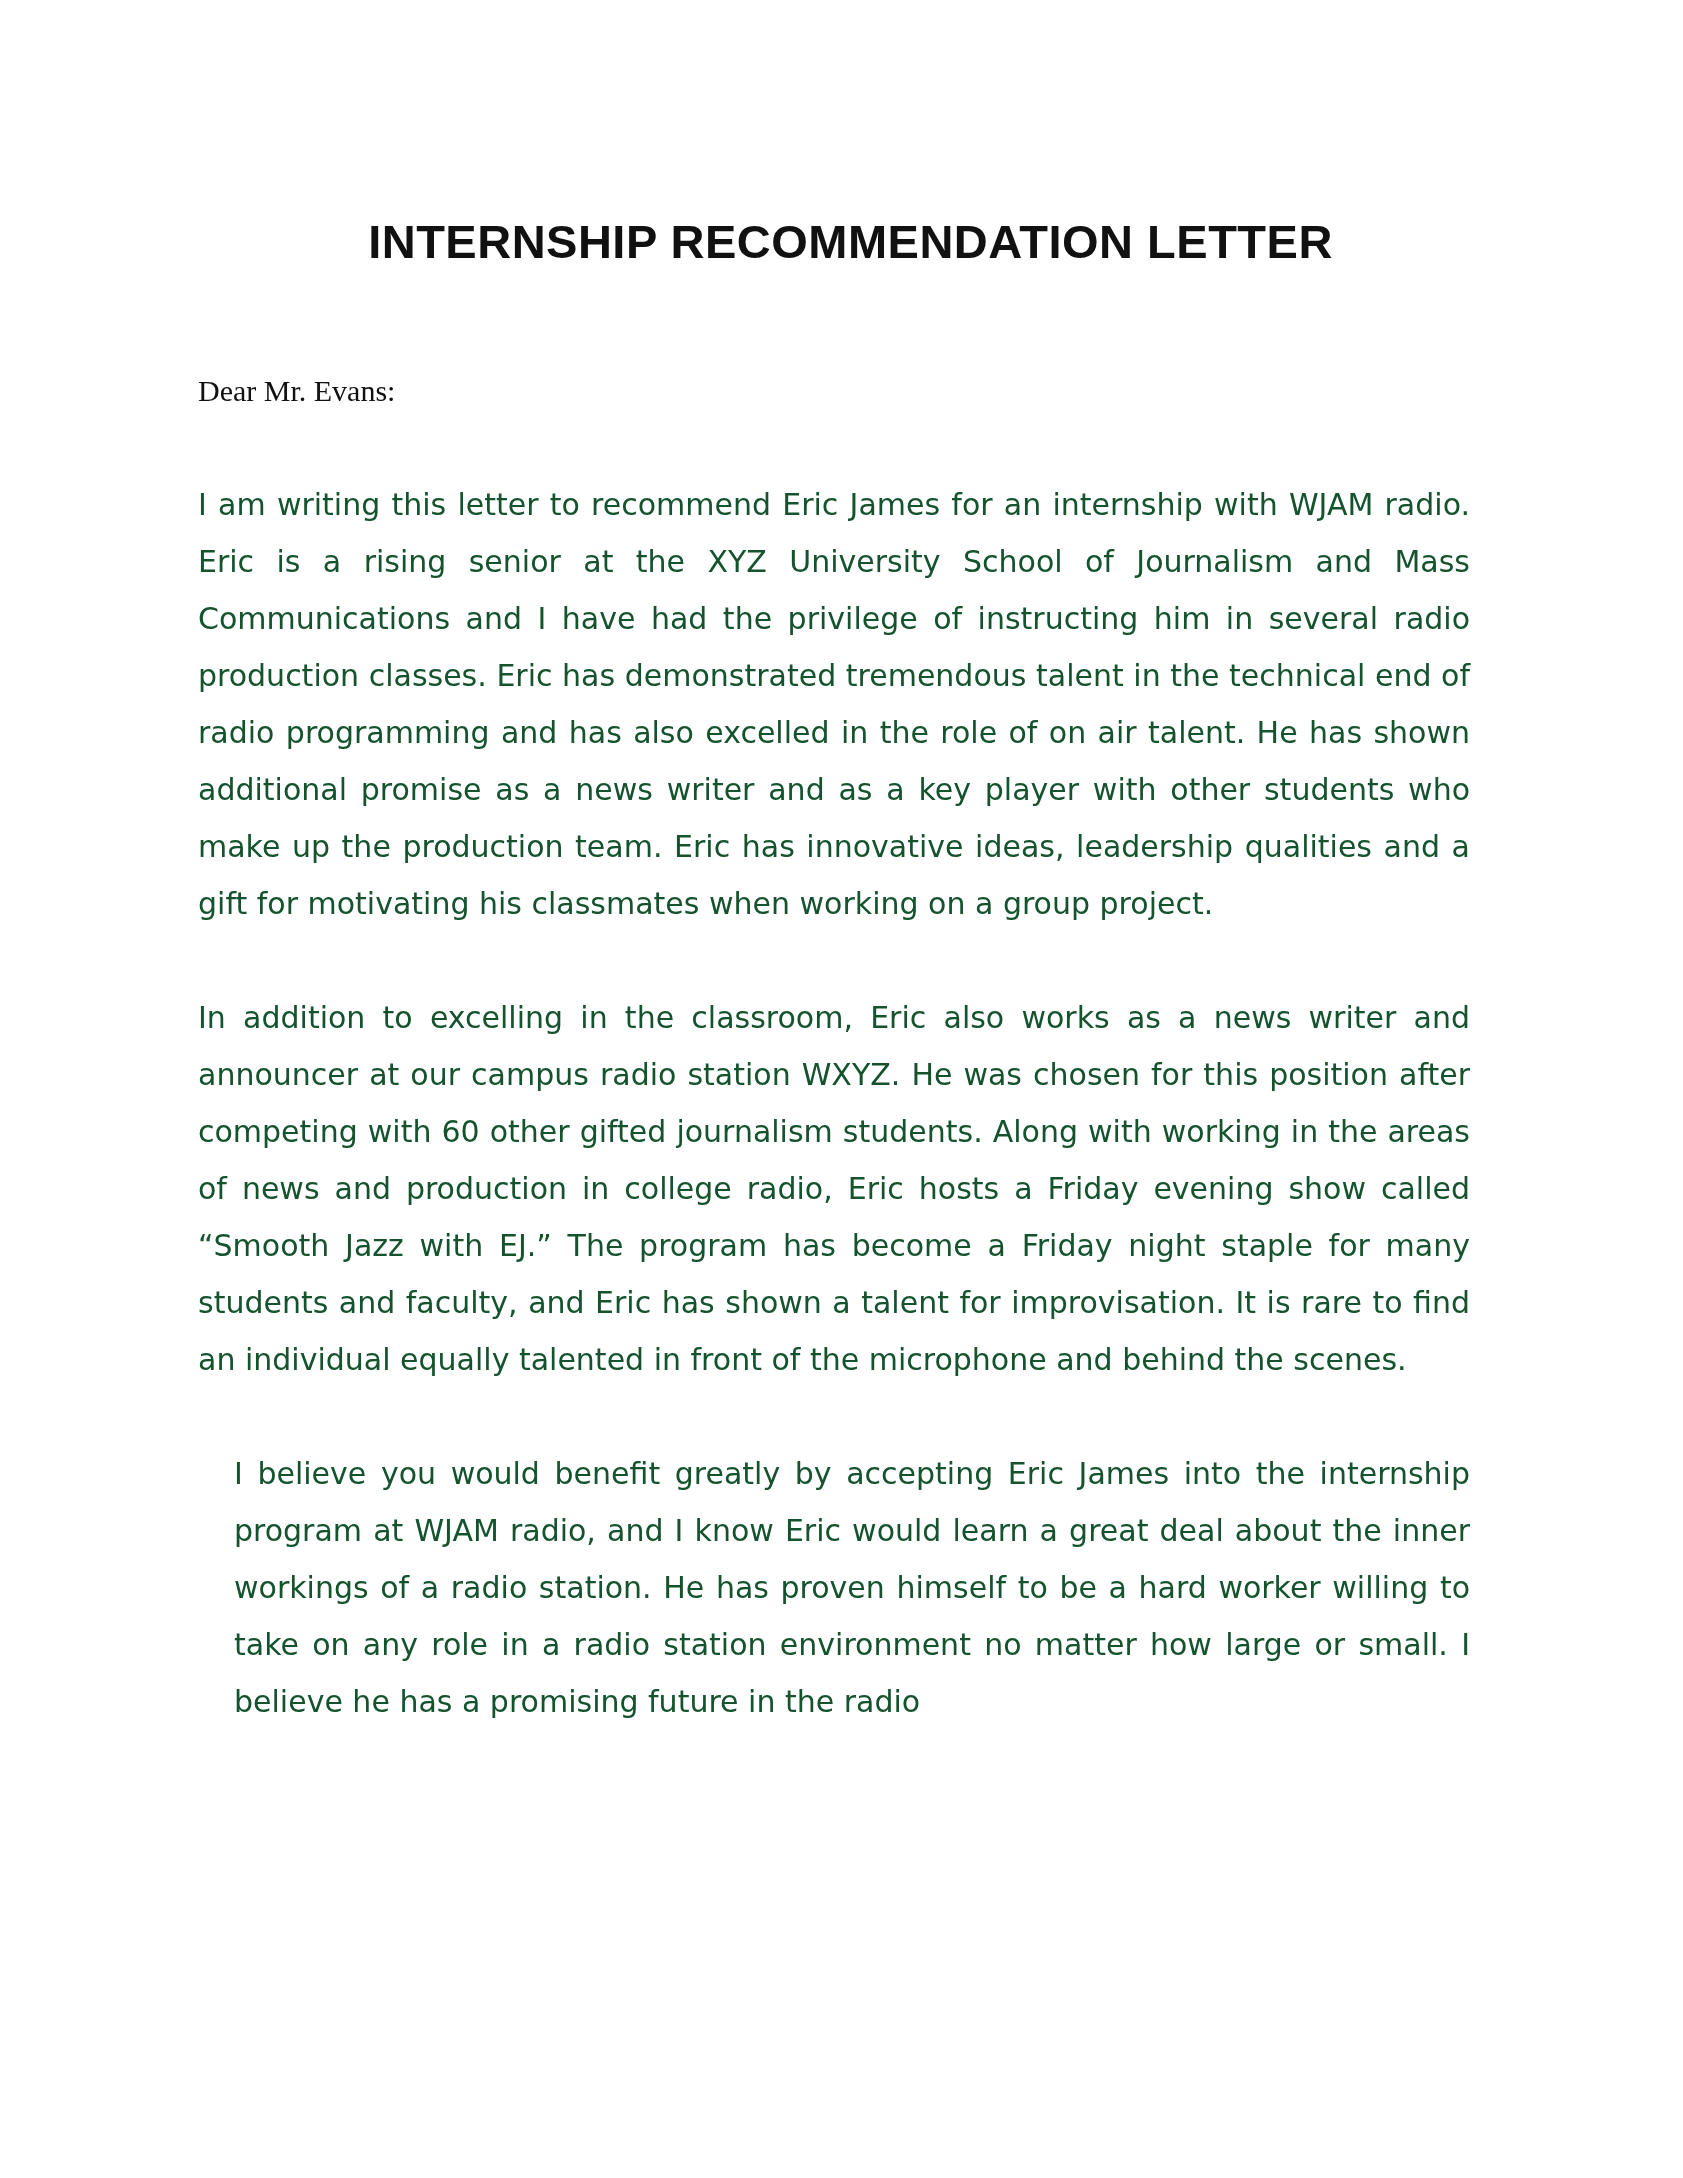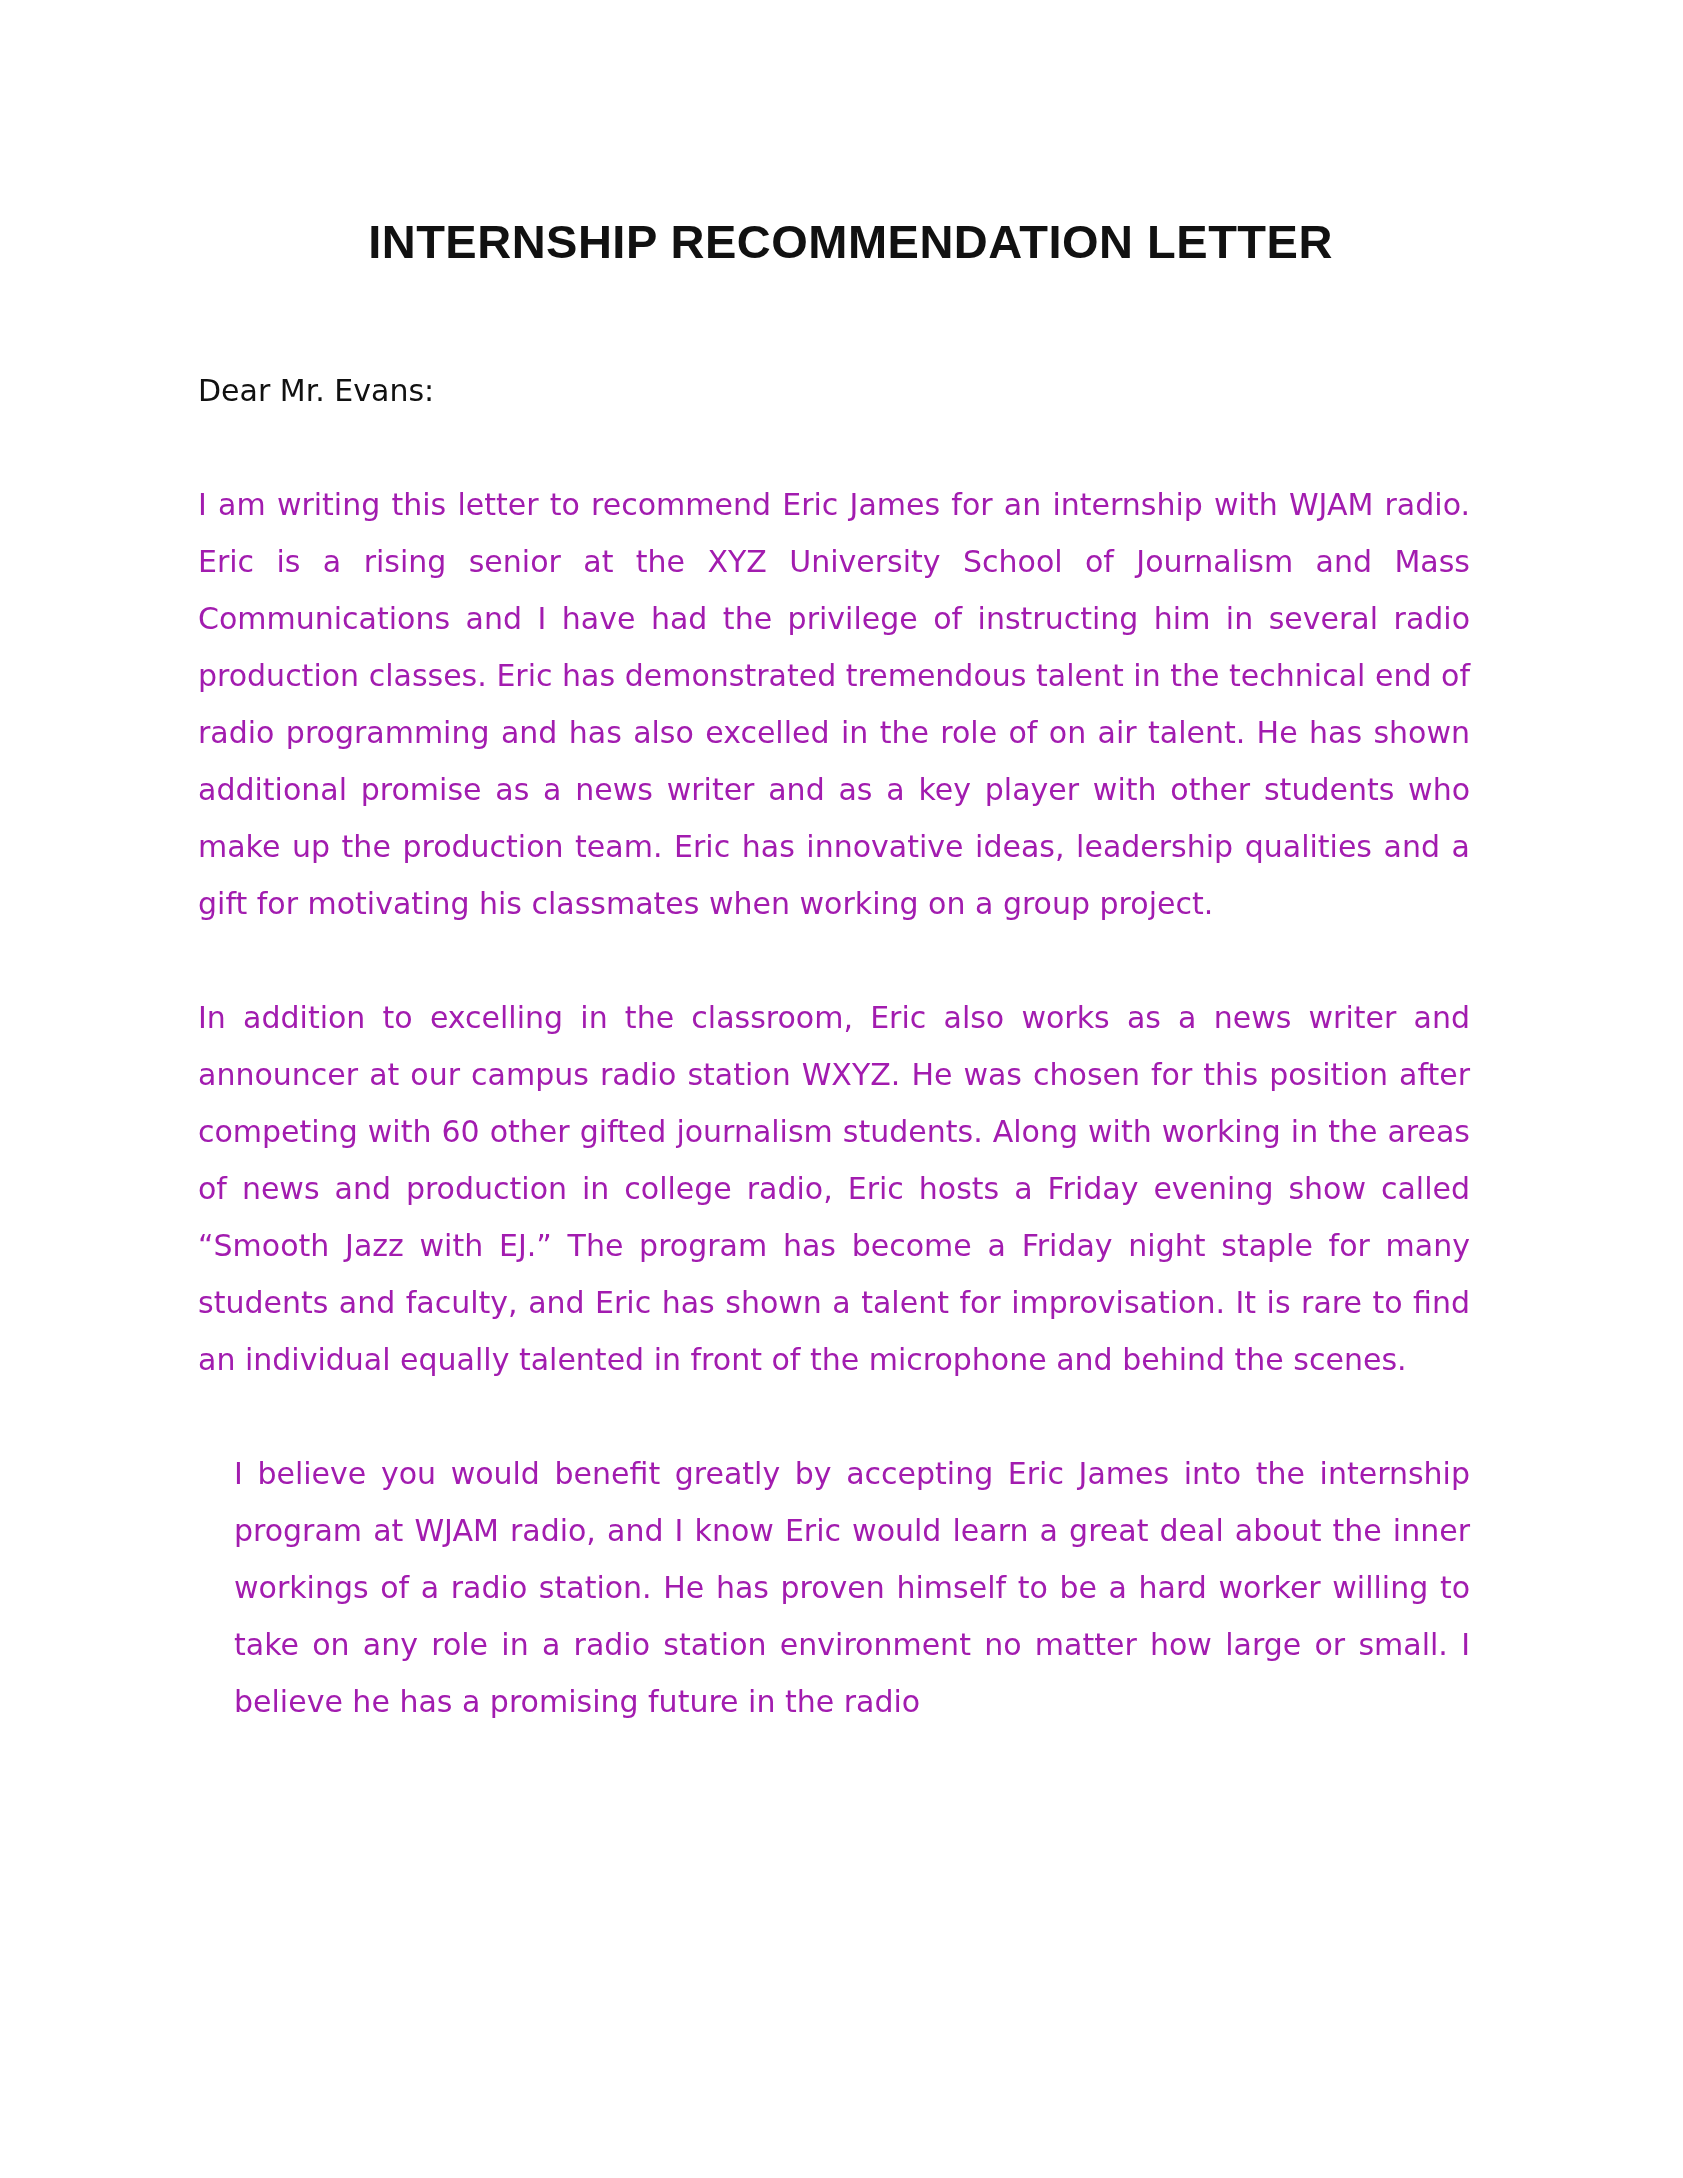--- a/index.html
+++ b/index.html
@@ -40,27 +40,28 @@
     top: 362px;
     left: 198px;
     width: 1272px;
   }
   .salutation {
     font-size: 30px;
     line-height: 57px;
     text-align: left;
     color: #111111;
     margin: 0 0 57px 0;
+    font-family: Liberation Serif, serif;
   }
   .para {
     font-size: 30px;
     line-height: 57px;
     text-align: justify;
     text-justify: inter-word;
-    color: #a21caf;
+    color: #14532d;
     margin: 0 0 57px 0;
     hyphens: none;
   }
   .para:last-child {
     margin-bottom: 0;
     margin-left: 36px;
   }
 </style>
 </head>
 <body>

